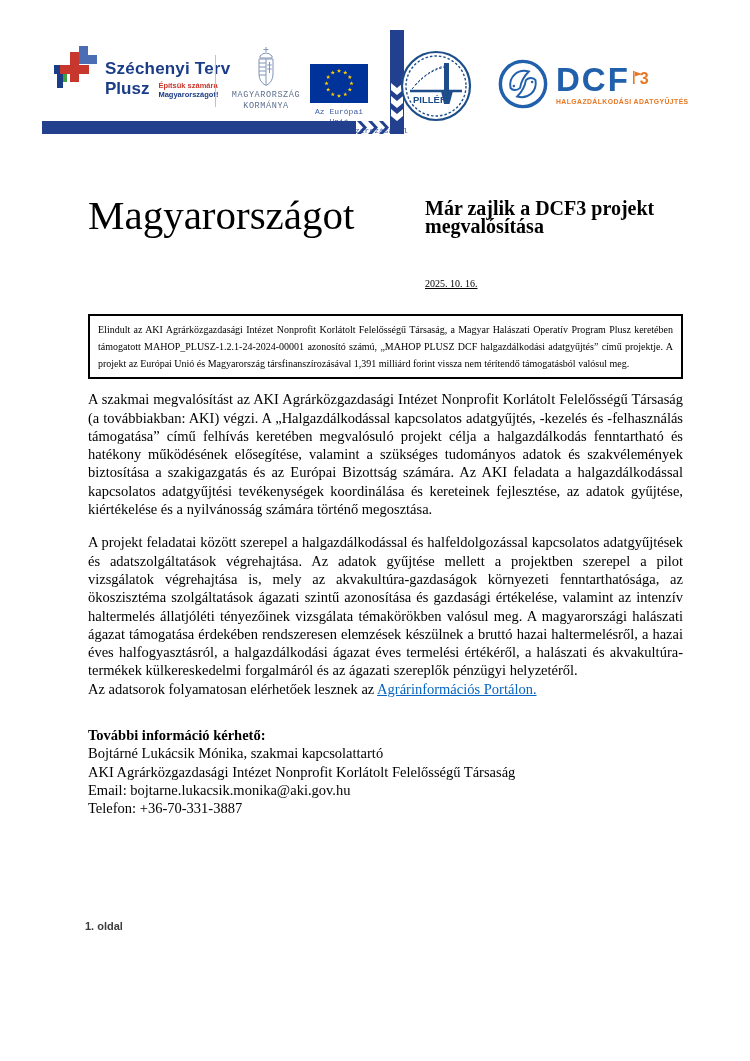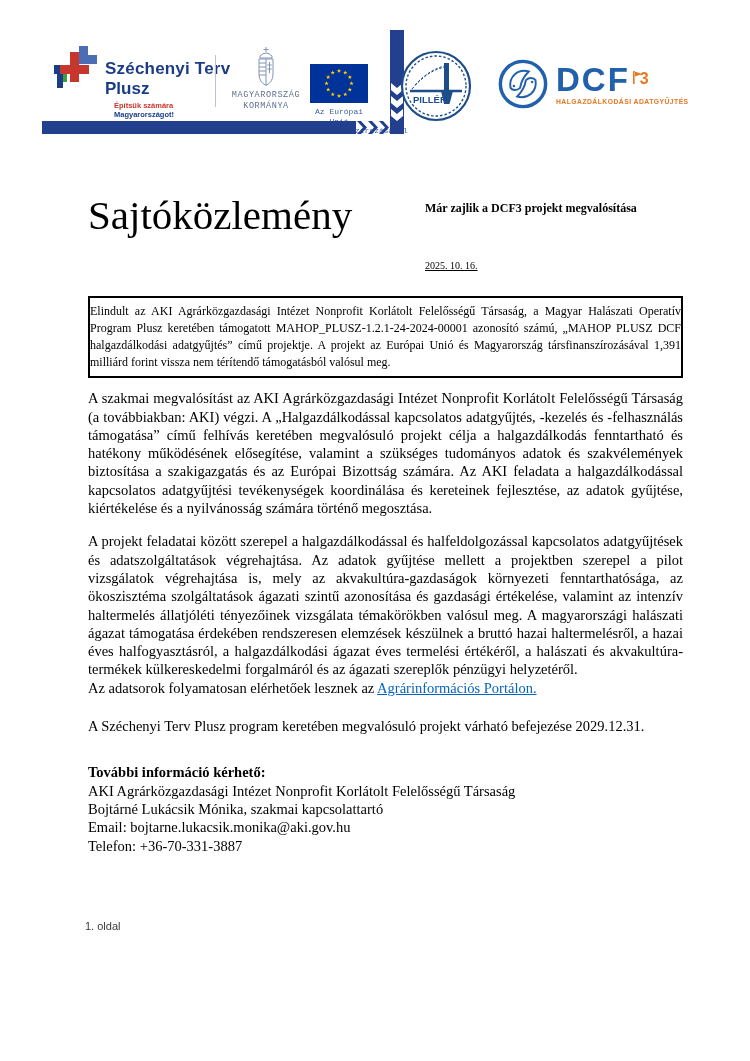--- a/index.html
+++ b/index.html
@@ -7,21 +7,21 @@
   .page {
     position: relative; width: 750px; height: 1061px;
     background: #ffffff; overflow: hidden; margin: 0 auto;
     font-family: "Liberation Serif", serif; color: #000; border-radius: 14px;
   }
 
   
   .szechenyi { position: absolute; left: 54px; top: 46px; display: flex; }
   .sz-text { margin-left: 5px; padding-top: 13px; font-family: "Liberation Sans", sans-serif; }
   .sz-line1 { font-size: 17px; font-weight: bold; color: #1b3c87; letter-spacing: .2px; }
-  .sz-row { display: flex; align-items: flex-start; flex-direction: column; }
+  .sz-row { display: flex; align-items: flex-start; }
   .sz-line2 { font-size: 17px; font-weight: bold; color: #1b3c87; }
   .sz-tagline { margin-left: 9px; margin-top: 2px; font-weight: bold; font-size: 7.5px; line-height: 9px; }
   .sz-tag1 { display: block; color: #c8372d; }
   .sz-tag2 { display: block; color: #1b3c87; }
 
   .hdr-divider { position: absolute; left: 215px; top: 55px; width: 1px; height: 52px; background: #b9c3d6; }
 
   .gov { position: absolute; left: 226px; top: 47px; width: 80px; text-align: center;
          font-family: Liberation Mono, monospace; color: #5d6f8e; font-size: 8.5px;
          letter-spacing: .6px; line-height: 10.5px; }
@@ -47,37 +47,37 @@
   .dcf-three { font-size: 16px; font-weight: bold; color: #e87722; margin-left: -2px; }
   .dcf-sub { margin-top: 2px; font-size: 6.8px; font-weight: bold; letter-spacing: .45px; color: #e87722; }
 
   
   .content { position: absolute; left: 88px; top: 192px; width: 595px;
              font-size: 14.5px; line-height: 18.3px; text-align: justify; }
   .title-row { display: flex; text-align: left; }
   .doc-title { font-size: 41px; font-weight: 400; line-height: 47px; flex: 0 0 337px;
                font-family: "Liberation Serif", serif; }
   .head-col { width: 250px; padding-top: 7px; }
-  .headline { font-weight: bold; font-size: 12px; line-height: 18px; }
+  .headline { font-weight: bold; font-size: 20px; line-height: 18px; }
   .date { margin-top: 40px; font-size: 10px; text-decoration: underline; }
 
-  .lead-box { margin-top: 21px; border: 2px solid #000; padding: 5px 0;
-              font-size: 12px; line-height: 17px; }
+  .lead-box { margin-top: 21px; border: 2px solid #000; padding: 5px 8px;
+              font-size: 10px; line-height: 17px; }
 
   .para1 { margin-top: 11px; }
   .para2 { margin-top: 15px; }
   .linkline { margin-top: 19px; text-align: left; }
   .completion { margin-top: 20px; text-align: left; }
   .contact { margin-top: 28px; text-align: left; }
   .contact-heading { font-weight: bold; }
   a.doclink { color: #0563c1; text-decoration: underline; cursor: pointer; }
 
   .page-footer { position: absolute; left: 85px; top: 920px;
                  font-family: "Liberation Sans", sans-serif; font-size: 11px;
-                 font-weight: 400; color: #3c3c3c; }
+                 font-weight: 700; color: #3c3c3c; }
 </style>
 </head>
 <body>
 
 <div class="page">
 
   <header>
 
     <div class="szechenyi">
       <svg width="46" height="50" viewBox="0 0 46 50">
@@ -194,42 +194,41 @@
         </div>
         <div class="dcf-sub">HALGAZDÁLKODÁSI ADATGYŰJTÉS</div>
       </div>
     </div>
 
   </header>
 
   <main class="content">
 
     <div class="title-row">
-      <h1 class="doc-title">Sajtóközlemény</h1>
+      <h1 class="doc-title">Magyarországot</h1>
       <div class="head-col">
         <div class="headline">Már zajlik a DCF3 projekt megvalósítása</div>
         <div class="date">2025. 10. 16.</div>
       </div>
     </div>
 
     <div class="lead-box">Elindult az AKI Agrárközgazdasági Intézet Nonprofit Korlátolt Felelősségű Társaság, a Magyar Halászati Operatív Program Plusz keretében támogatott MAHOP_PLUSZ-1.2.1-24-2024-00001 azonosító számú, „MAHOP PLUSZ DCF halgazdálkodási adatgyűjtés” című projektje. A projekt az Európai Unió és Magyarország társfinanszírozásával 1,391 milliárd forint vissza nem térítendő támogatásból valósul meg.</div>
 
     <p class="para1">A szakmai megvalósítást az AKI Agrárközgazdasági Intézet Nonprofit Korlátolt Felelősségű Társaság (a továbbiakban: AKI) végzi. A „Halgazdálkodással kapcsolatos adatgyűjtés, -kezelés és -felhasználás támogatása” című felhívás keretében megvalósuló projekt célja a halgazdálkodás fenntartható és hatékony működésének elősegítése, valamint a szükséges tudományos adatok és szakvélemények biztosítása a szakigazgatás és az Európai Bizottság számára. Az AKI feladata a halgazdálkodással kapcsolatos adatgyűjtési tevékenységek koordinálása és kereteinek fejlesztése, az adatok gyűjtése, kiértékelése és a nyilvánosság számára történő megosztása.</p>
 
     <p class="para2"><span>A projekt feladatai között szerepel a halgazdálkodással és halfeldolgozással kapcsolatos adatgyűjtések és adatszolgáltatások végrehajtása. Az adatok gyűjtése mellett a projektben szerepel a pilot vizsgálatok végrehajtása is, mely az akvakultúra-gazdaságok környezeti fenntarthatósága, az ökoszisztéma szolgáltatások ágazati szintű azonosítása és gazdasági értékelése, valamint az intenzív haltermelés állatjóléti tényezőinek vizsgálata témakörökben valósul meg. A magyarországi halászati ágazat támogatása érdekében rendszeresen elemzések készülnek a bruttó hazai haltermelésről, a hazai éves halfogyasztásról, a halgazdálkodási ágazat éves termelési értékéről, a halászati és akvakultúra-termékek külkereskedelmi forgalmáról és az ágazati szereplők pénzügyi helyzetéről.</span><br>
       <span>Az adatsorok folyamatosan elérhetőek lesznek az </span><a class="doclink" href="#">Agrárinformációs Portálon.</a>
     </p>
 
 
-    <p class="completion">A Széchenyi Terv Plusz program keretében megvalósuló projekt várható befejezése 2029.12.31.</p>
 
     <div class="contact">
       <div class="contact-heading">További információ kérhető:</div>
+      <div>Bojtárné Lukácsik Mónika, szakmai kapcsolattartó</div>
       <div>AKI Agrárközgazdasági Intézet Nonprofit Korlátolt Felelősségű Társaság</div>
-      <div>Bojtárné Lukácsik Mónika, szakmai kapcsolattartó</div>
       <div>Email: bojtarne.lukacsik.monika@aki.gov.hu</div>
       <div>Telefon: +36-70-331-3887</div>
     </div>
 
   </main>
 
   <div class="page-footer">1. oldal</div>
 
 </div>
 

